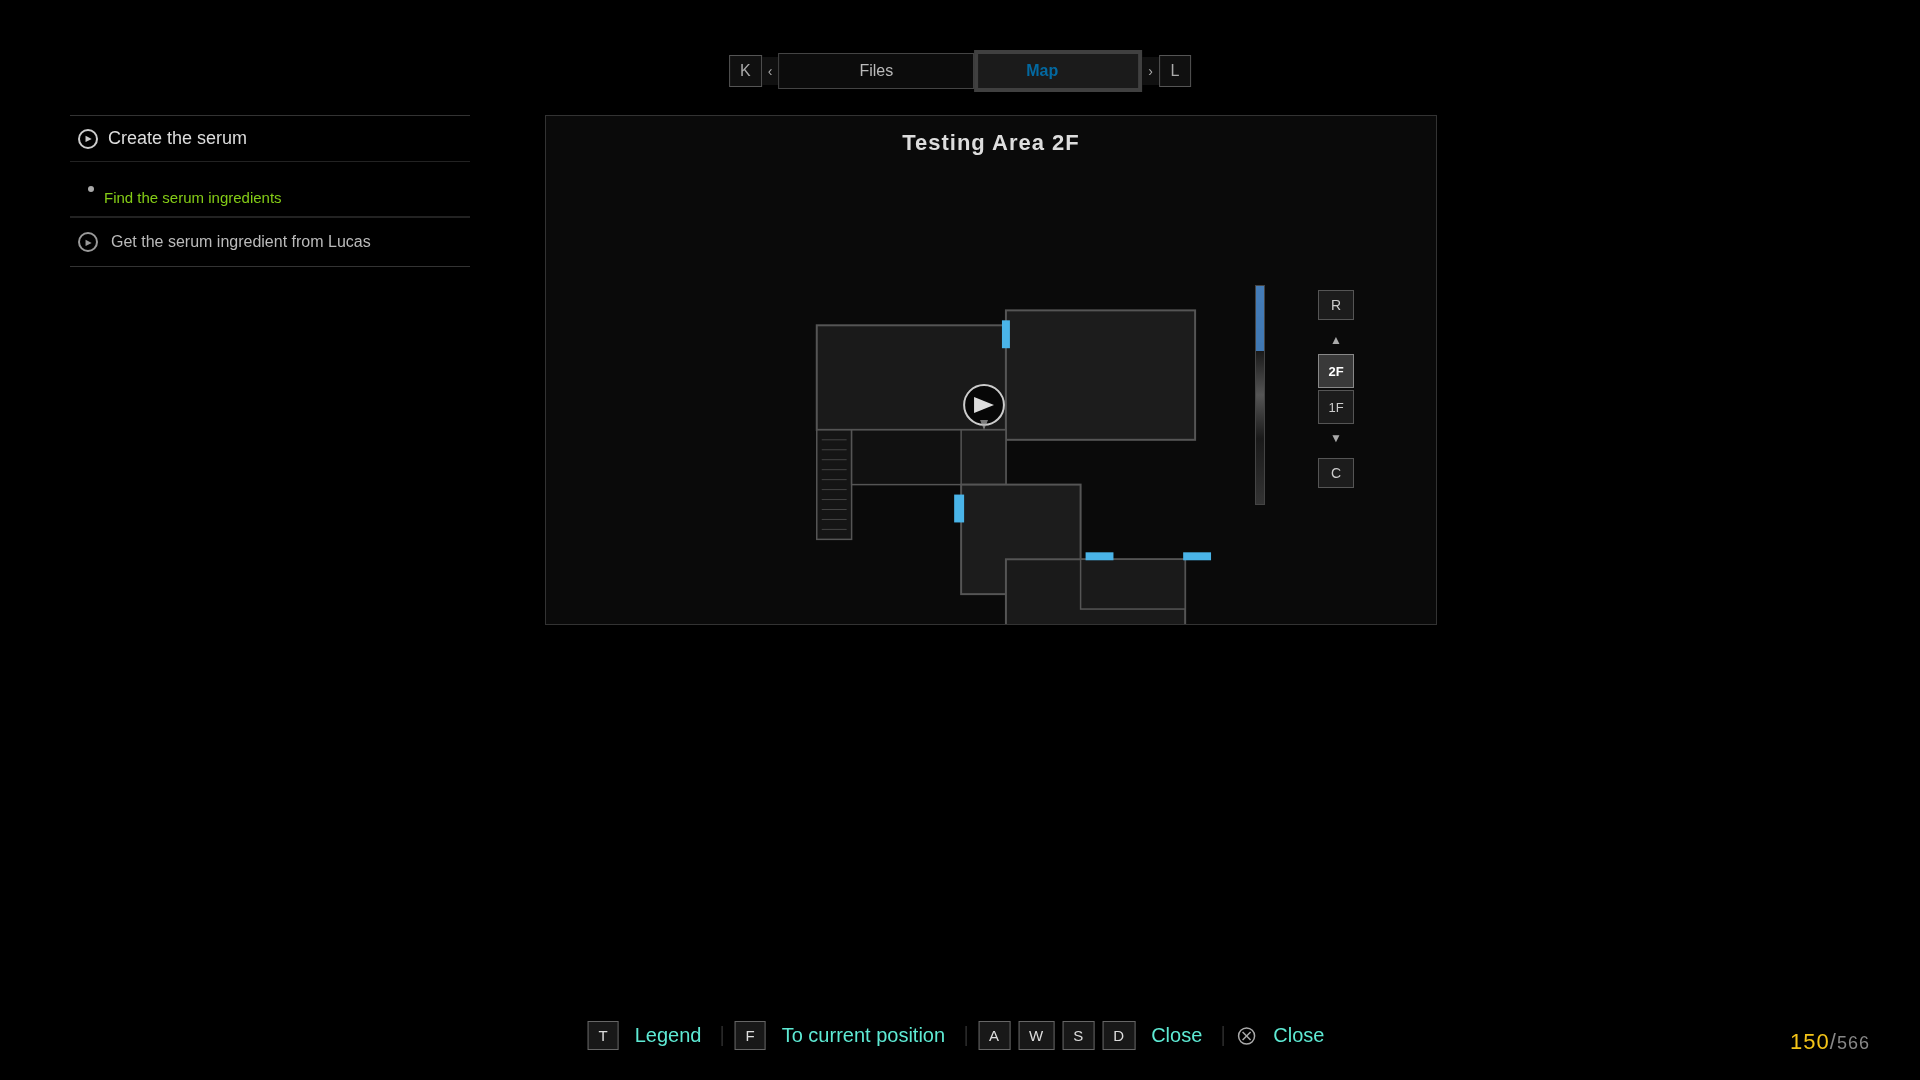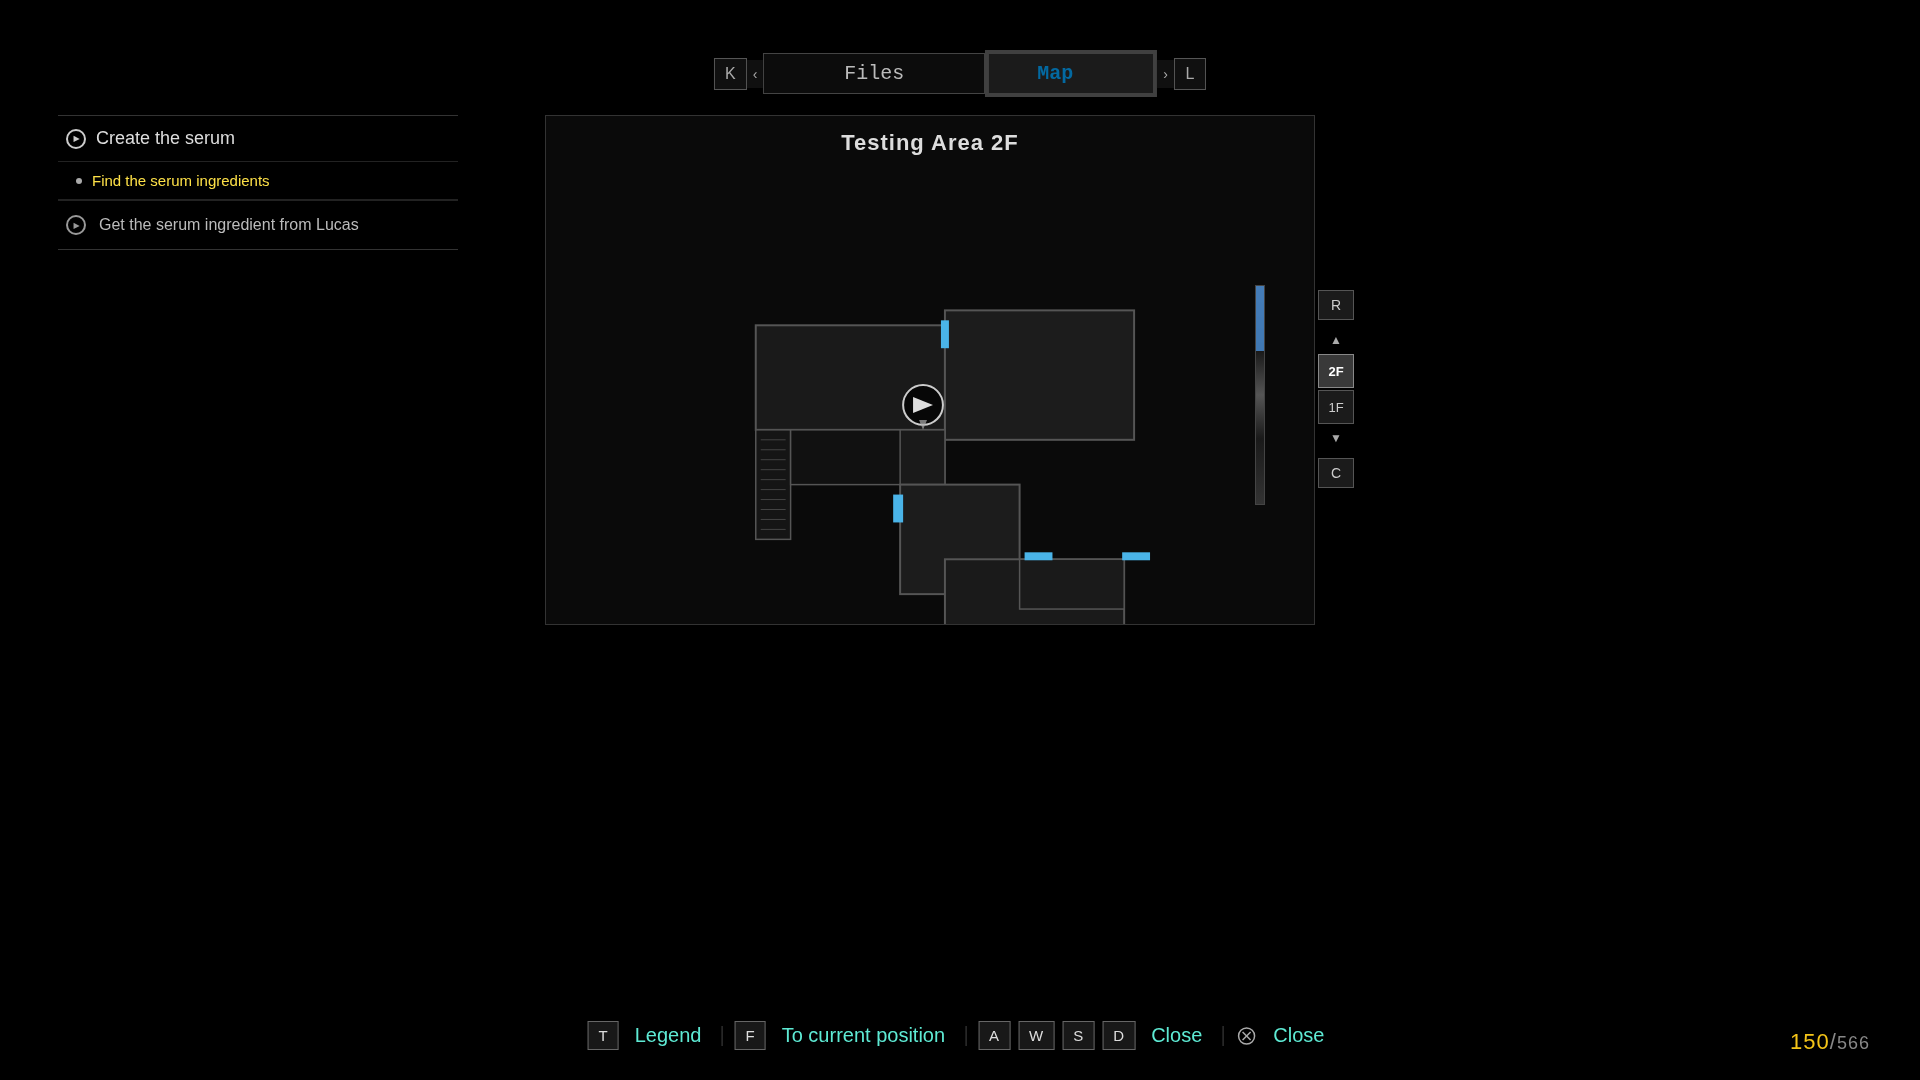--- a/index.html
+++ b/index.html
@@ -32,42 +32,41 @@
       text-align: center;
     }
     .nav-arrow {
       color: #aaa;
       font-size: 14px;
       padding: 6px 6px;
       background: rgba(20,20,20,0.8);
     }
     .nav-tab {
       color: #bbb;
-      font-size: 20px;
+      font-size: 16px;
       padding: 8px 80px;
       background: rgba(20,20,20,0.6);
       border: 1px solid #444;
       cursor: pointer;
       text-align: center;
       min-width: 160px;
-      font-family: Liberation Mono, monospace;
     }
     .nav-tab.active {
       background: rgba(180,180,180,0.15);
       border: 4px solid #404040;
       color: #0369a1;
       font-weight: bold;
       padding-left: 48px;
     }
 
     
     .objectives-panel {
       position: absolute;
       top: 115px;
-      left: 58px;
+      left: 70px;
       width: 400px;
       background: transparent;
     }
     .objective-main {
       display: flex;
       align-items: center;
       gap: 10px;
       padding: 12px 0 12px 8px;
       border-top: 1px solid #333;
       border-bottom: 1px solid #222;
@@ -103,21 +102,22 @@
     }
     .objective-sub .sub-dot {
       width: 6px;
       height: 6px;
       border-radius: 50%;
       background: #aaa;
       flex-shrink: 0;
     }
     .objective-sub .sub-text {
       font-size: 15px;
-      color: #fde047;
+      color: #84cc16;
+      margin-top: 17px;
     }
 
     .objective-secondary {
       display: flex;
       align-items: center;
       gap: 13px;
       padding: 14px 0 14px 8px;
       border-top: 1px solid #222;
       border-bottom: 1px solid #333;
     }
@@ -140,21 +140,21 @@
     .objective-secondary .obj-text2 {
       font-size: 16px;
       color: #bbb;
     }
 
     
     .map-panel {
       position: absolute;
       top: 115px;
       left: 545px;
-      width: 770px;
+      width: 892px;
       height: 510px;
       background: #0a0a0a;
       border: 1px solid #333;
       overflow: hidden;
     }
     .map-title {
       text-align: center;
       padding: 14px 0 10px;
       font-size: 22px;
       color: #ddd;

